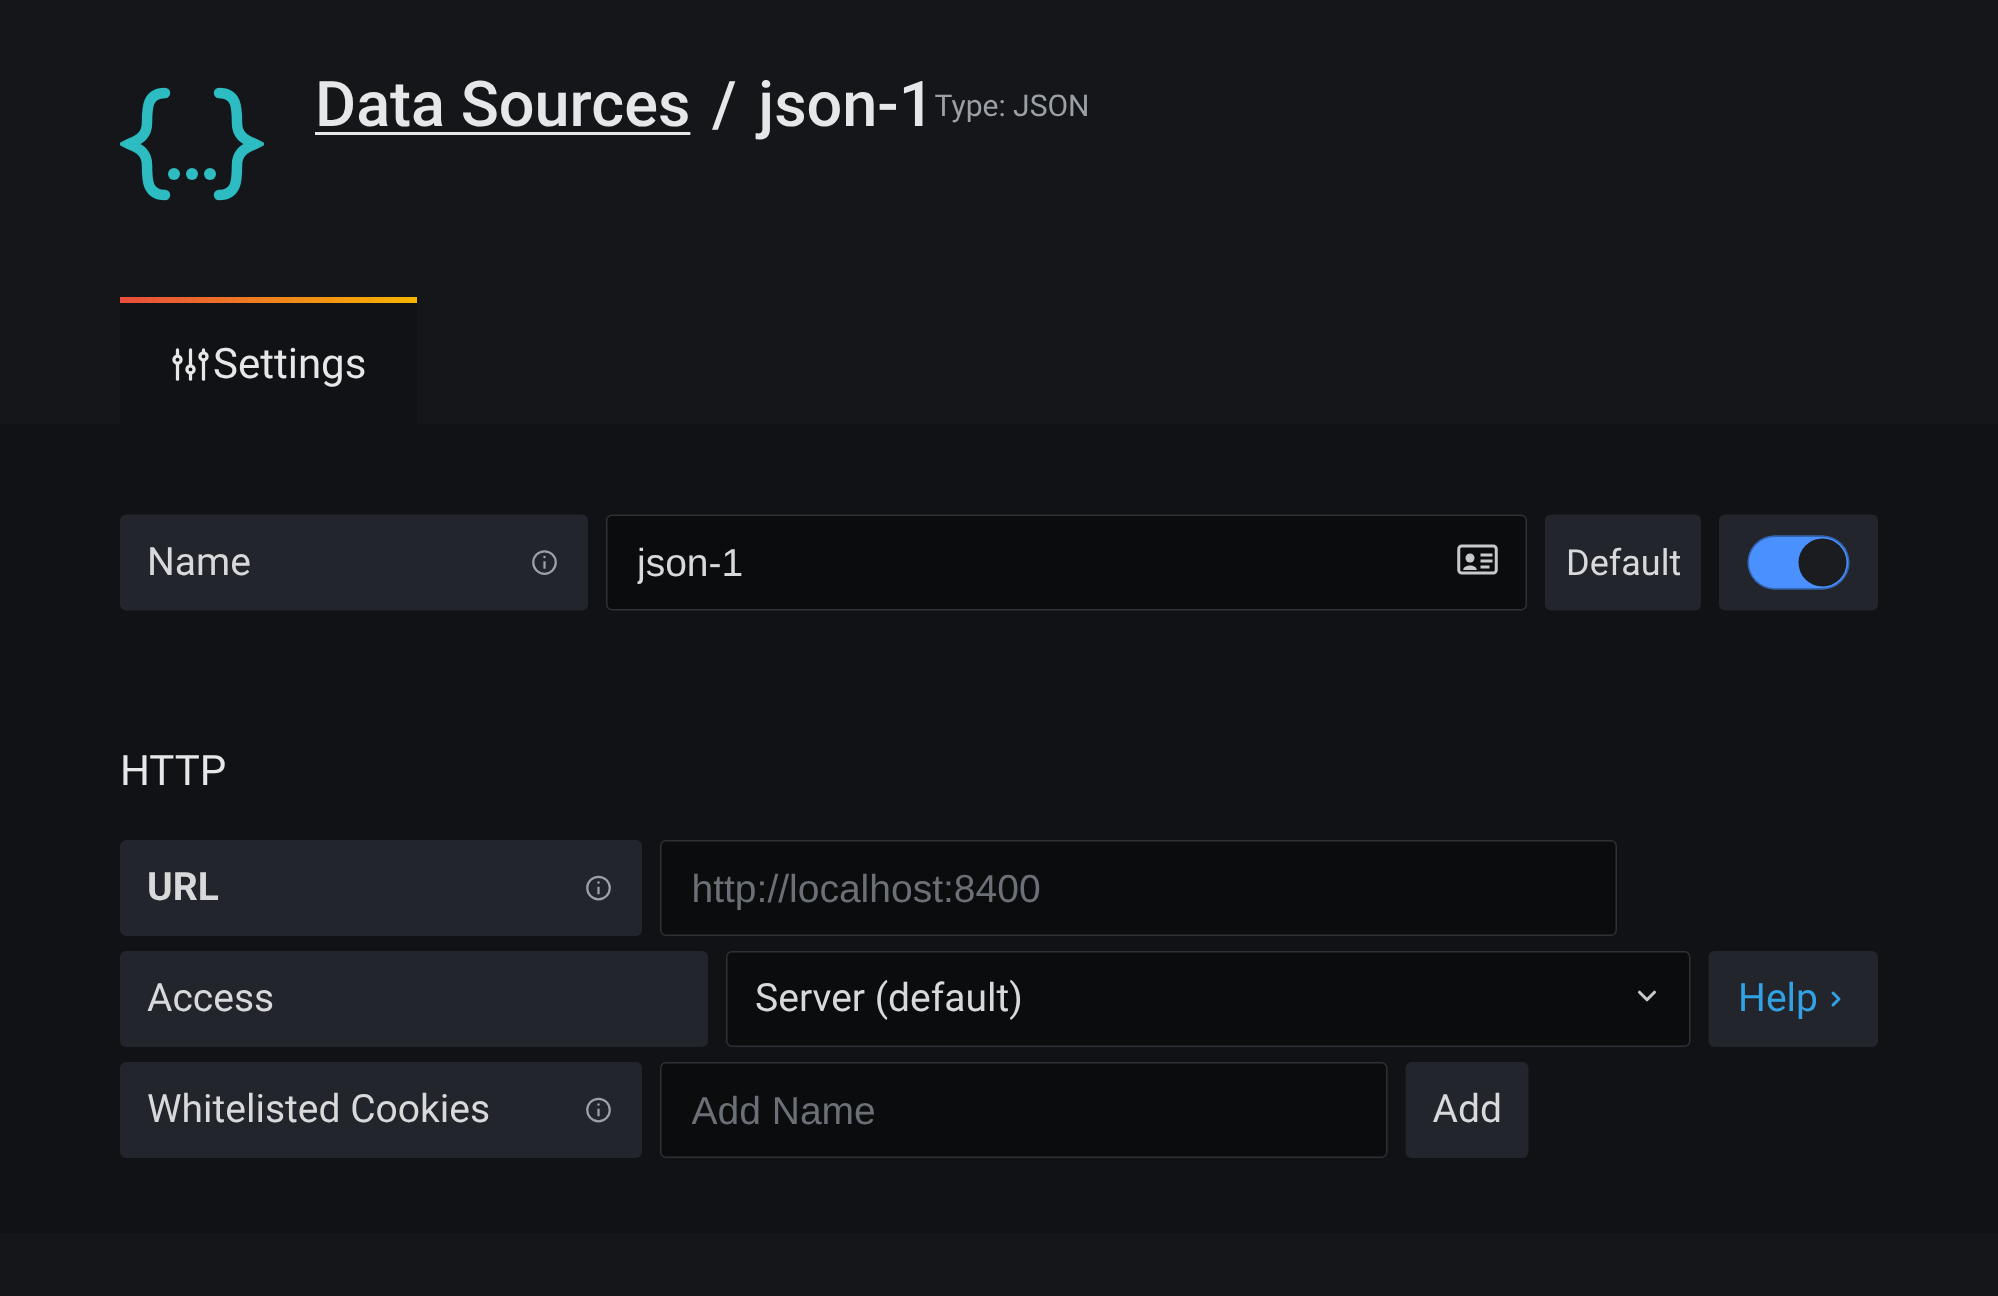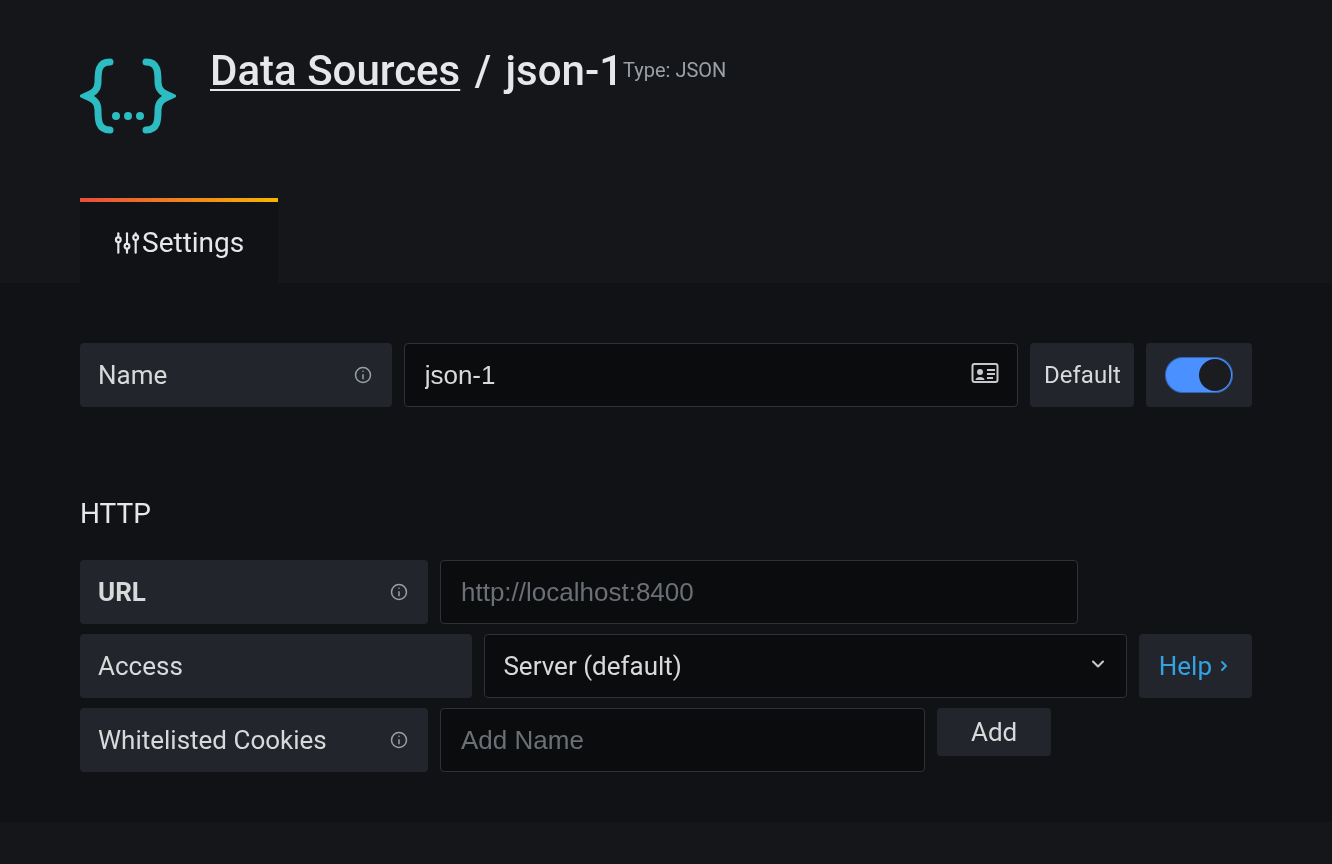--- a/index.html
+++ b/index.html
@@ -213,22 +213,22 @@
     gap: 4px;
     font-size: 26px;
     color: var(--link-blue);
     cursor: pointer;
   }
   .help-btn svg { color: var(--link-blue); }
 
   .add-btn {
     background: var(--bg-label);
     border-radius: 4px;
-    height: 48px;
-    padding: 0 34px;
+    height: 64px;
+    padding: 0 18px;
     display: flex;
     align-items: center;
     justify-content: center;
     font-size: 26px;
     color: var(--text-primary);
     cursor: pointer;
   }
 </style>
 </head>
 <body>

